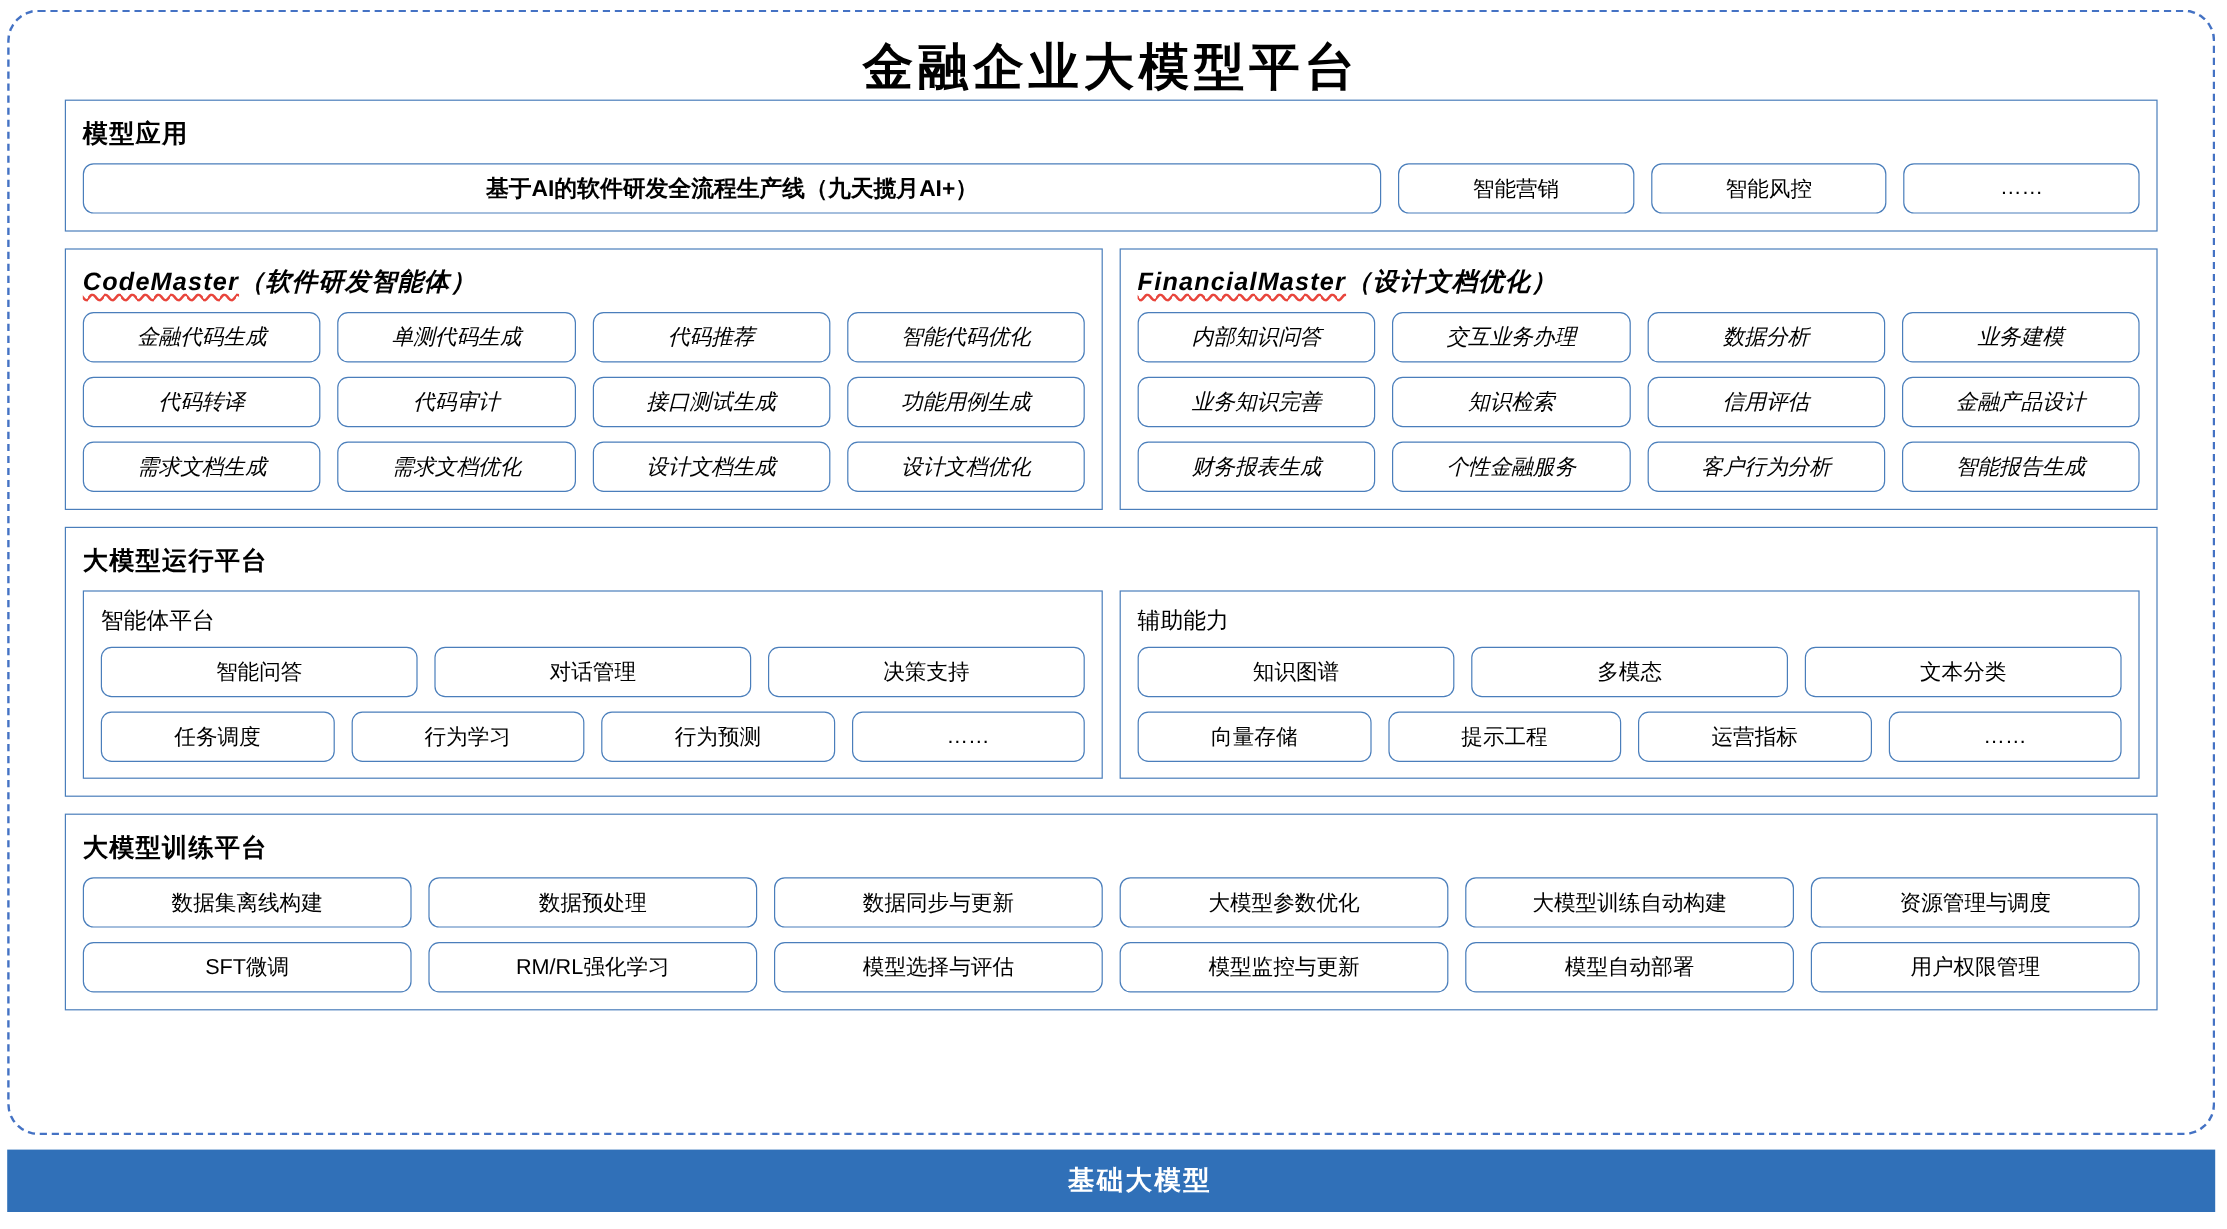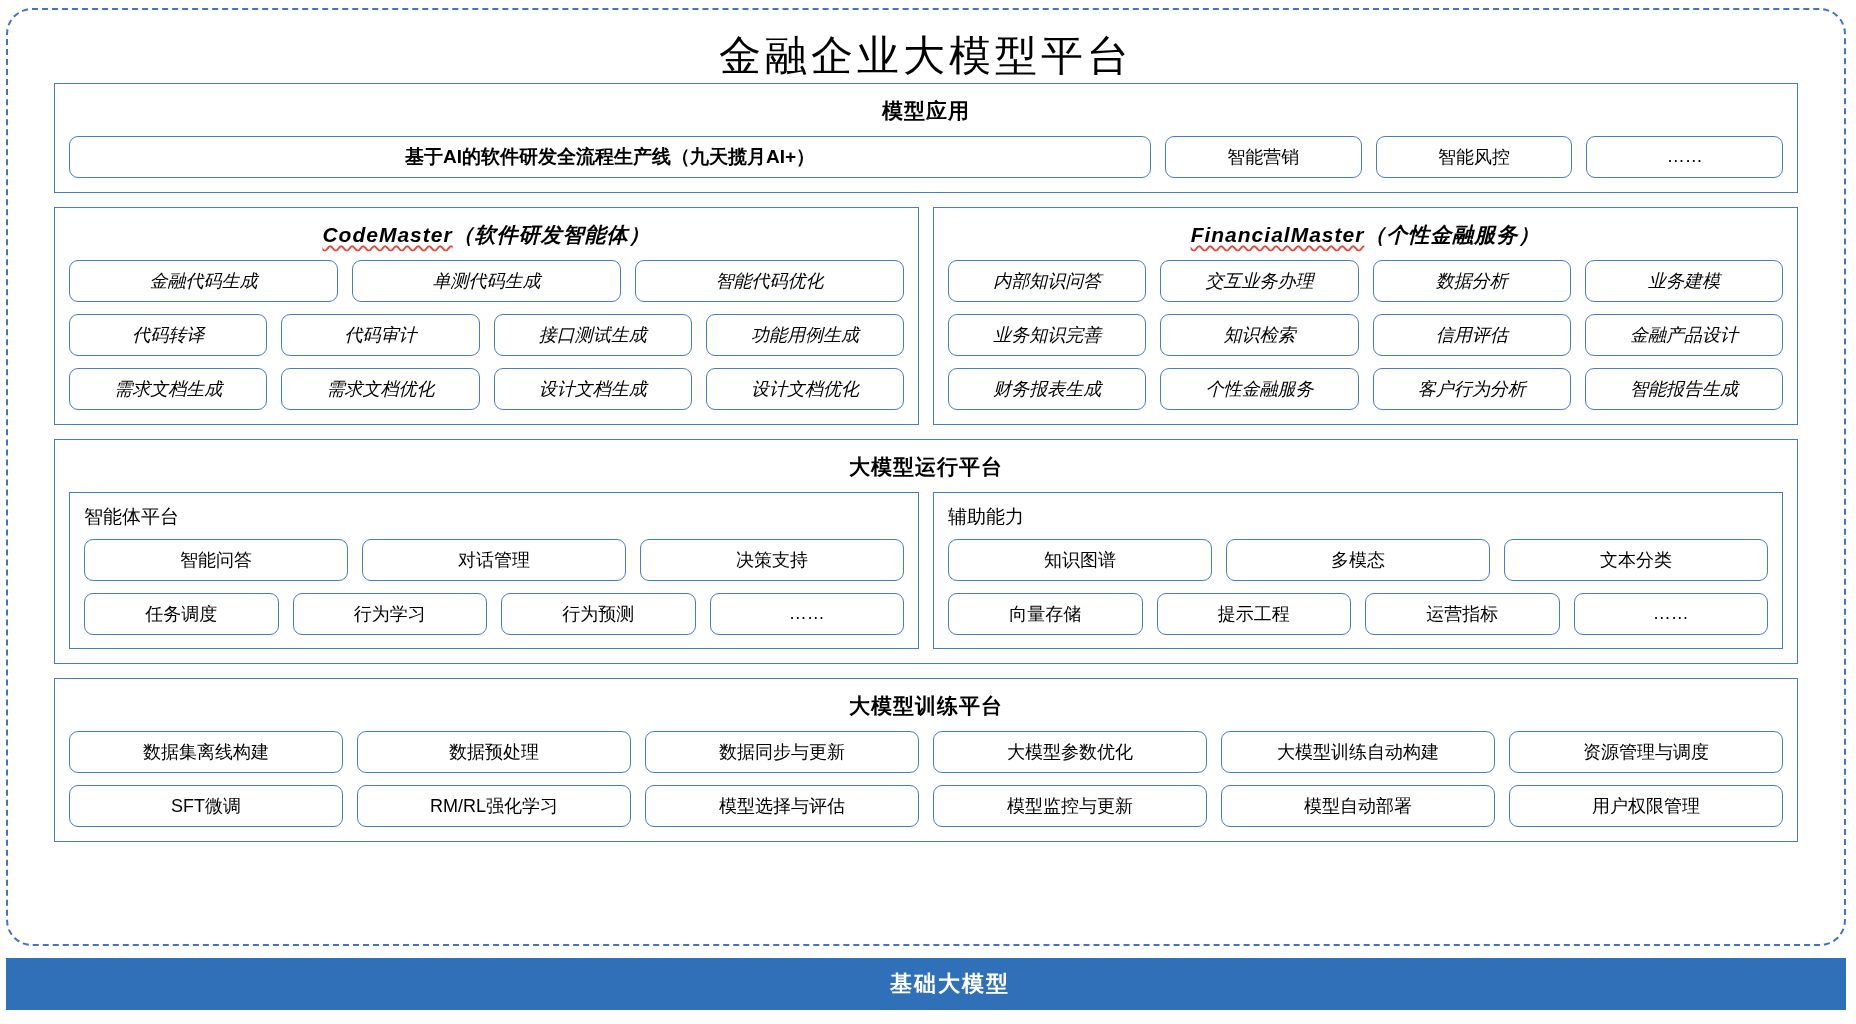--- a/index.html
+++ b/index.html
@@ -21,37 +21,37 @@
     left: 6px; top: 8px;
     width: 1840px; height: 938px;
     border: 2px dashed #4472c4;
     border-radius: 26px;
     background: #ffffff;
   }
 
   .diagram-title {
     text-align: center;
     font-size: 42px;
-    font-weight: 400;
+    font-weight: 700;
     color: #000000;
     letter-spacing: 4px;
     font-family: "DejaVu Serif", "Liberation Serif", serif;
     padding-top: 20px;
     line-height: 1.25;
   }
 
   
   .panel {
     border: 1.4px solid #4a7ebb;
     background: #ffffff;
     margin: 0 46px 14px 46px;
     padding: 10px 14px 14px 14px;
   }
   .panel-title {
-    text-align: center;
+    text-align: left;
     font-size: 21px;
     font-weight: 700;
     color: #000;
     margin: 3px 0 11px 0;
     letter-spacing: 1px;
   }
   .panel-title .spell {
     text-decoration: underline wavy #e8453c;
     text-decoration-thickness: 1.5px;
     text-underline-offset: 3px;
@@ -154,38 +154,39 @@
       </div>
     </div>
 
     <div class="agents">
 
       <div class="panel">
         <div class="panel-title"><span class="spell">CodeMaster</span><span>（软件研发智能体）</span></div>
         <div class="row">
           <div class="chip">金融代码生成</div>
           <div class="chip">单测代码生成</div>
+          <div class="chip">代码推荐</div>
           <div class="chip">智能代码优化</div>
         </div>
         <div class="row">
           <div class="chip">代码转译</div>
           <div class="chip">代码审计</div>
           <div class="chip">接口测试生成</div>
           <div class="chip">功能用例生成</div>
         </div>
         <div class="row">
           <div class="chip">需求文档生成</div>
           <div class="chip">需求文档优化</div>
           <div class="chip">设计文档生成</div>
           <div class="chip">设计文档优化</div>
         </div>
       </div>
 
       <div class="panel">
-        <div class="panel-title"><span class="spell">FinancialMaster</span><span>（个性金融服务）</span></div>
+        <div class="panel-title"><span class="spell">FinancialMaster</span><span>（设计文档优化）</span></div>
         <div class="row">
           <div class="chip">内部知识问答</div>
           <div class="chip">交互业务办理</div>
           <div class="chip">数据分析</div>
           <div class="chip">业务建模</div>
         </div>
         <div class="row">
           <div class="chip">业务知识完善</div>
           <div class="chip">知识检索</div>
           <div class="chip">信用评估</div>

